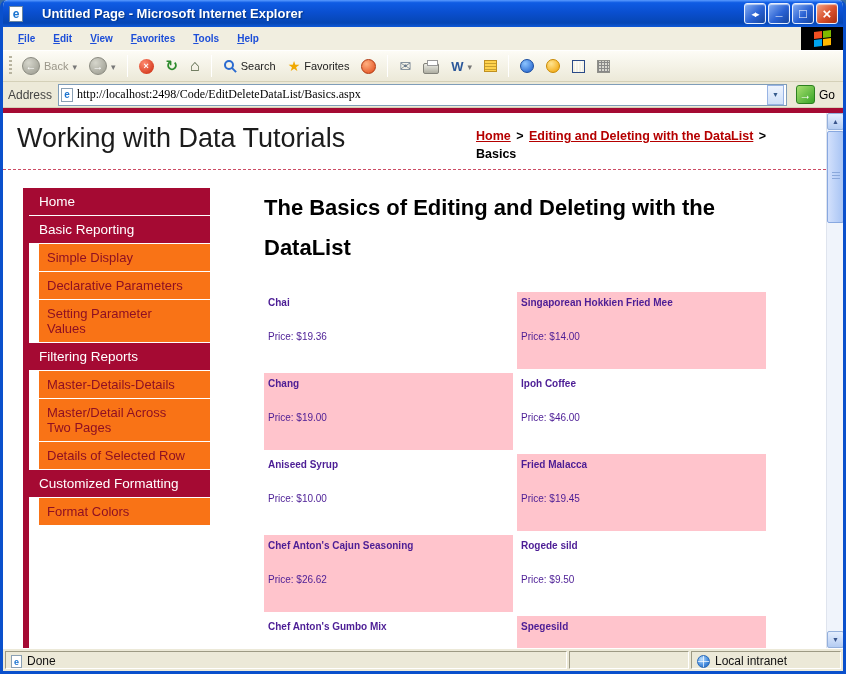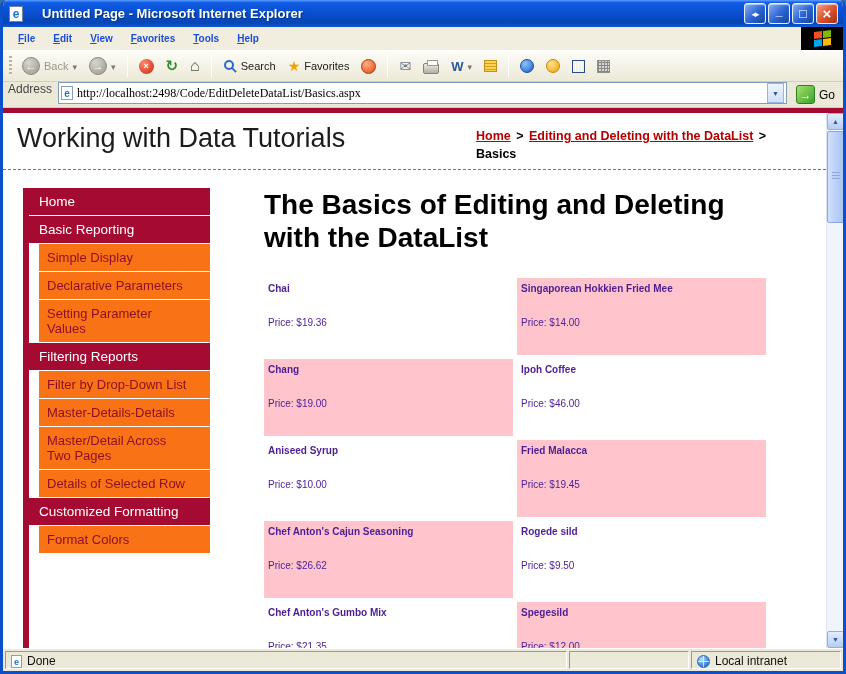--- a/index.html
+++ b/index.html
@@ -74,21 +74,21 @@
   .icon-msgr { width:14px; height:14px; border-radius:50%; background:radial-gradient(circle at 35% 30%,#8cc4ff,#1c5cc8); border:1px solid #174ba0; }
   .icon-sun { width:14px; height:14px; border-radius:50%; background:radial-gradient(circle at 35% 30%,#ffe490,#f0a000); border:1px solid #c88800; }
   .icon-building { width:13px; height:13px; background:linear-gradient(#5a88d8,#3a5aa8); border:1px solid #2a4a88;
     background-image:repeating-linear-gradient(90deg,transparent 0 2px,rgba(255,255,255,.7) 2px 3px); }
   .icon-grid { width:13px; height:13px; background-color:#d8d8d0; border:1px solid #90908a;
     background-image:repeating-linear-gradient(0deg,#888 0 1px,transparent 1px 3px),
                      repeating-linear-gradient(90deg,#888 0 1px,transparent 1px 3px); }
 
   
   .addressbar { height:26px; flex-shrink:0; background:#ece9d8; border-bottom:1px solid #d4d0b8;
-    display:flex; padding:0 5px; gap:6px; }
+    display:flex; align-items:center; padding:0 5px; gap:6px; }
   .addr-label { font-size:12px; color:#444; }
   .addr-box { flex:1; height:22px; background:#fff; border:1px solid #7f9db9; display:flex; align-items:center; padding:0 2px; gap:4px; }
   .addr-pageicon { width:12px; height:14px; flex-shrink:0; background:#fff; border:1px solid #8aa0b4;
     display:flex; align-items:center; justify-content:center; font-size:10px; font-weight:bold; color:#1c74d0; }
   .addr-pageicon::before { content:"e"; }
   .addr-input { flex:1; border:none; outline:none; font-size:12px; font-family:Liberation Serif, serif; color:#000; background:transparent; }
   .addr-drop { width:17px; height:20px; background:linear-gradient(#eef4fe,#cfe0f8); border:1px solid #98b4e4;
     display:flex; align-items:center; justify-content:center; }
   .addr-drop::before { content:"▼"; font-size:7px; color:#345a8c; }
   .go-btn { display:flex; align-items:center; gap:4px; font-size:12px; padding:0 3px; }
@@ -110,21 +110,21 @@
   .crumb-sep { color:#000; padding:0 2px; }
 
   .page-body { display:flex; padding:18px 0 0 20px; }
 
   .sidebar { width:187px; flex-shrink:0; position:relative; padding-left:6px; }
   .sidebar::before { content:""; position:absolute; left:0; top:0; width:6px; height:600px; background:#a50a33; }
   .s-header { background:#a50a33; color:#fff; font-size:13.5px; padding:6px 30px 6px 10px; margin-bottom:1px; cursor:pointer; }
   .s-item { background:#f97316; color:#8e1023; font-size:13px; padding:6px 20px 6px 8px; margin:0 0 1px 10px; cursor:pointer; }
 
   .main { margin-left:54px; width:505px; }
-  .main-heading { font-size:28px; font-weight:bold; color:#000; width:515px; line-height:33px; margin-bottom:24px; }
+  .main-heading { font-size:22px; font-weight:bold; color:#000; width:515px; line-height:40px; margin-bottom:24px; }
   .datalist { display:grid; grid-template-columns:249px 249px; gap:4px; }
   .cell { height:77px; padding:5px 4px; font-size:10px; color:#4c1d95; background:#fff; }
   .cell.pink { background:#ffc4cc; }
   .pname { font-weight:bold; }
   .pprice { margin-top:23px; }
 
   
   .scrollbar { position:absolute; top:0; right:0; width:17px; height:100%; background:#f0f4fb;
     border-left:1px solid #dfe4ee; }
   .sb-btn { position:absolute; left:0; width:17px; height:17px; border:1px solid #94b0dc; border-radius:2px;
@@ -279,21 +279,20 @@
 
       <div class="page-body">
 
         <div class="sidebar">
           <div class="s-header">Home</div>
           <div class="s-header">Basic Reporting</div>
           <div class="s-item">Simple Display</div>
           <div class="s-item">Declarative Parameters</div>
           <div class="s-item">Setting Parameter Values</div>
           <div class="s-header">Filtering Reports</div>
-          <div class="s-item">Filter by Drop-Down List</div>
           <div class="s-item">Master-Details-Details</div>
           <div class="s-item">Master/Detail Across Two Pages</div>
           <div class="s-item">Details of Selected Row</div>
           <div class="s-header">Customized Formatting</div>
           <div class="s-item">Format Colors</div>
         </div>
 
         <div class="main">
           <div class="main-heading">The Basics of Editing and Deleting with the DataList</div>
 

